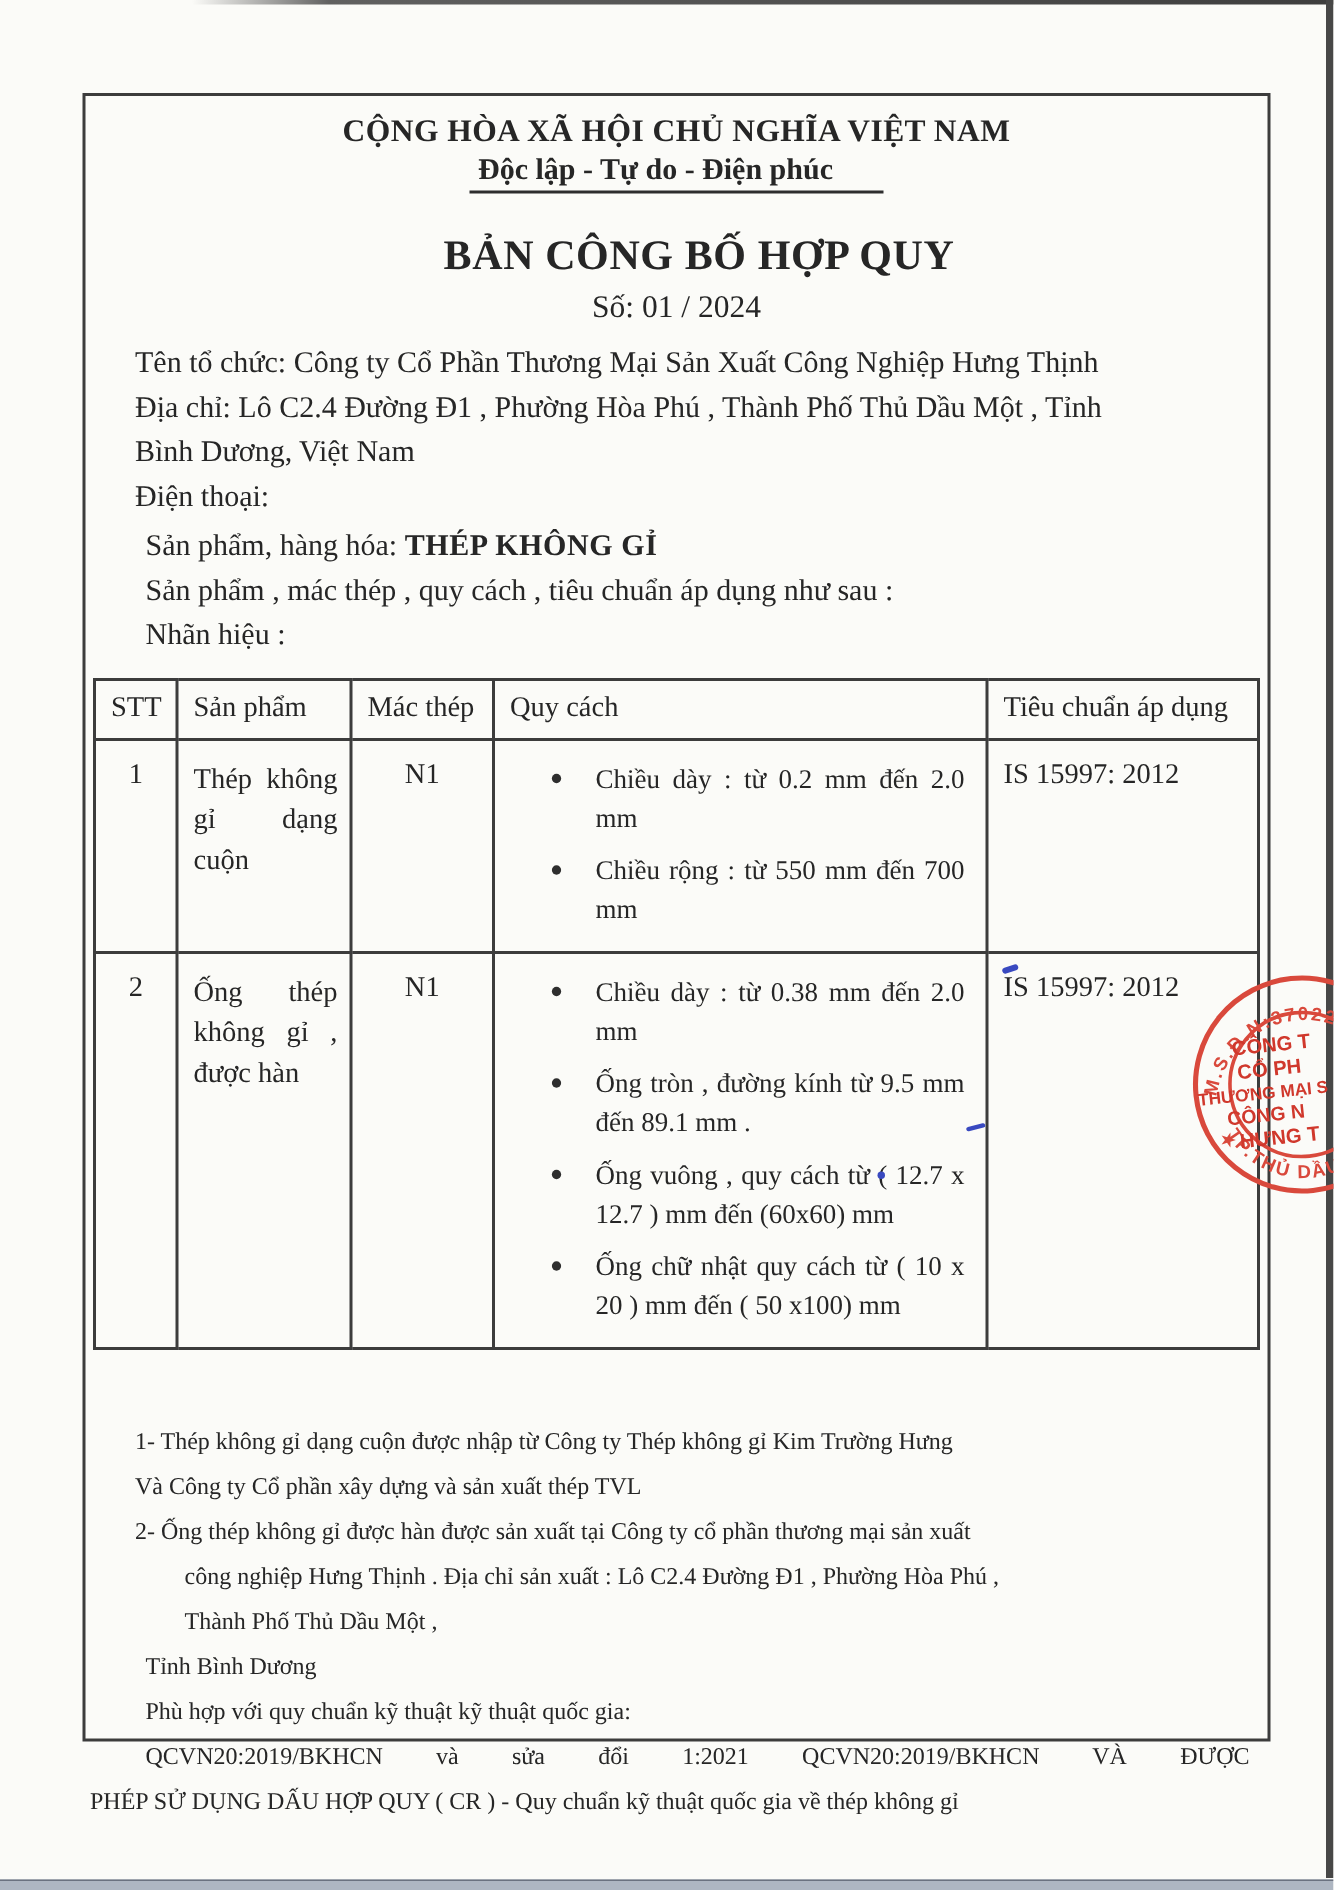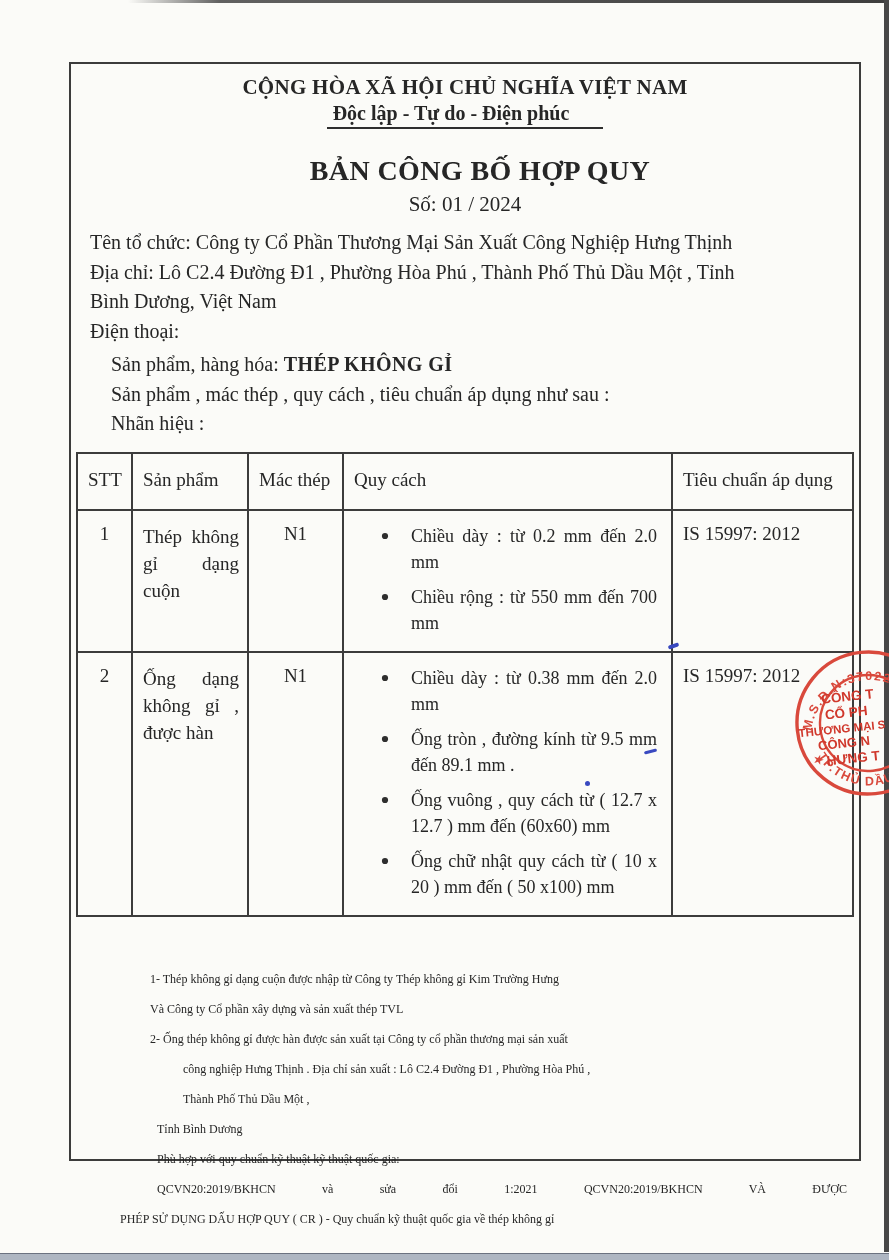--- a/index.html
+++ b/index.html
@@ -12,53 +12,53 @@
     color:#262626;
   }
   
   .scan-top{position:absolute;top:0;left:128px;right:0;height:3px;
     background:linear-gradient(to right, rgba(80,80,80,0), rgba(70,70,70,.85) 12%, #3e3e3e);}
   .scan-right{position:absolute;top:0;right:0;width:5px;height:1252px;background:#474747;}
   .scan-bottom{position:absolute;bottom:0;left:0;width:100%;height:6px;
     background:#aeb6c2;border-top:1px solid #6b7280;}
   
   .frame{
-    position:absolute;left:69px;top:62px;width:792px;height:1099px;
+    position:absolute;left:55px;top:62px;width:792px;height:1099px;
     border:2px solid #3c3c3c;box-sizing:border-box;background:transparent;
   }
   .center{text-align:center;}
   .nat-line1{margin-top:11px;font-size:21px;font-weight:bold;line-height:24px;letter-spacing:.3px;}
   .nat-line2-wrap{margin-top:3px;}
   .nat-line2{display:inline-block;font-size:20px;font-weight:bold;line-height:23px;
     padding:0 34px 2px 6px;border-bottom:2px solid #2e2e2e;}
   .doc-title{margin-top:27px;font-size:28px;font-weight:bold;line-height:29px;letter-spacing:.4px;margin-left:30px;}
   .doc-number{margin-top:7px;font-size:21px;line-height:24px;}
-  .org-block{margin-top:12px;padding-left:19px;padding-right:10px;font-size:20px;line-height:29.5px;}
+  .org-block{margin-top:12px;padding-left:33px;padding-right:10px;font-size:20px;line-height:29.5px;}
   .product-block{margin-top:4px;padding-left:40px;padding-right:10px;font-size:20px;line-height:29.5px;}
   .bold-val{font-weight:bold;letter-spacing:.4px;}
   
   table.spec{border-collapse:collapse;table-layout:fixed;margin-top:13px;margin-left:5px;
     width:776px;font-size:18px;}
   table.spec th, table.spec td{border:2px solid #3c3c3c;vertical-align:top;box-sizing:border-box;}
-  table.spec th{font-weight:normal;font-size:19px;text-align:left;height:57px;
+  table.spec th{font-weight:normal;font-size:19px;text-align:left;height:40px;
     vertical-align:middle;padding:2px 6px 4px 10px;}
   th.c-stt, td.c-stt{text-align:center;}
   td.c-stt{padding-top:12px;font-size:19px;}
   td.c-sp{padding:12px 8px 14px 10px;text-align:justify;font-size:19px;line-height:27px;}
   td.c-mt{text-align:center;padding-top:12px;font-size:19px;}
   td.c-qc{padding:12px 14px 6px 36px;}
   td.c-tc{padding:12px 20px 6px 10px;font-size:19px;}
   .row1 td{height:97px;}
   .row2 td{height:228px;}
   .bullet-item{display:flex;margin-bottom:9px;}
   .bullet-dot{flex:0 0 10px;width:10px;height:10px;border-radius:50%;background:#2e2e2e;
     margin-top:8px;margin-right:21px;transform:scale(.62);}
   .bullet-text{flex:1;text-align:justify;line-height:26px;font-size:18px;}
   
-  .notes{margin-top:47px;padding-left:33px;padding-right:12px;font-size:12px;line-height:30px;margin-left:46px;}
+  .notes{margin-top:47px;padding-left:33px;padding-right:12px;font-size:16px;line-height:30px;}
   .n-ind0{margin-left:0;}
   .n-ind1{margin-left:33px;}
   .n-ind2{margin-left:7px;}
   .n-just{margin-left:7px;text-align:justify;text-align-last:justify;}
   .n-out{margin-left:-30px;margin-right:-8px;}
   
   .stamp{position:absolute;left:783px;top:638px;width:170px;height:170px;}
   
   .pen{position:absolute;background:#3949c0;border-radius:2px;}
   .pen1{left:668px;top:644px;width:11px;height:4px;transform:rotate(-18deg);}
@@ -122,21 +122,21 @@
         </div>
         <div class="bullet-item">
           <span class="bullet-dot"></span>
           <span class="bullet-text">Chiều rộng : từ 550 mm đến 700 mm</span>
         </div>
       </td>
       <td class="c-tc">IS 15997: 2012</td>
     </tr>
     <tr class="row2">
       <td class="c-stt">2</td>
-      <td class="c-sp">Ống dạng không gỉ , được hàn</td>
+      <td class="c-sp">Ống thép không gỉ , được hàn</td>
       <td class="c-mt">N1</td>
       <td class="c-qc">
         <div class="bullet-item">
           <span class="bullet-dot"></span>
           <span class="bullet-text">Chiều dày : từ 0.38 mm đến 2.0 mm</span>
         </div>
         <div class="bullet-item">
           <span class="bullet-dot"></span>
           <span class="bullet-text">Ống tròn , đường kính từ 9.5 mm đến 89.1 mm .</span>
         </div>

